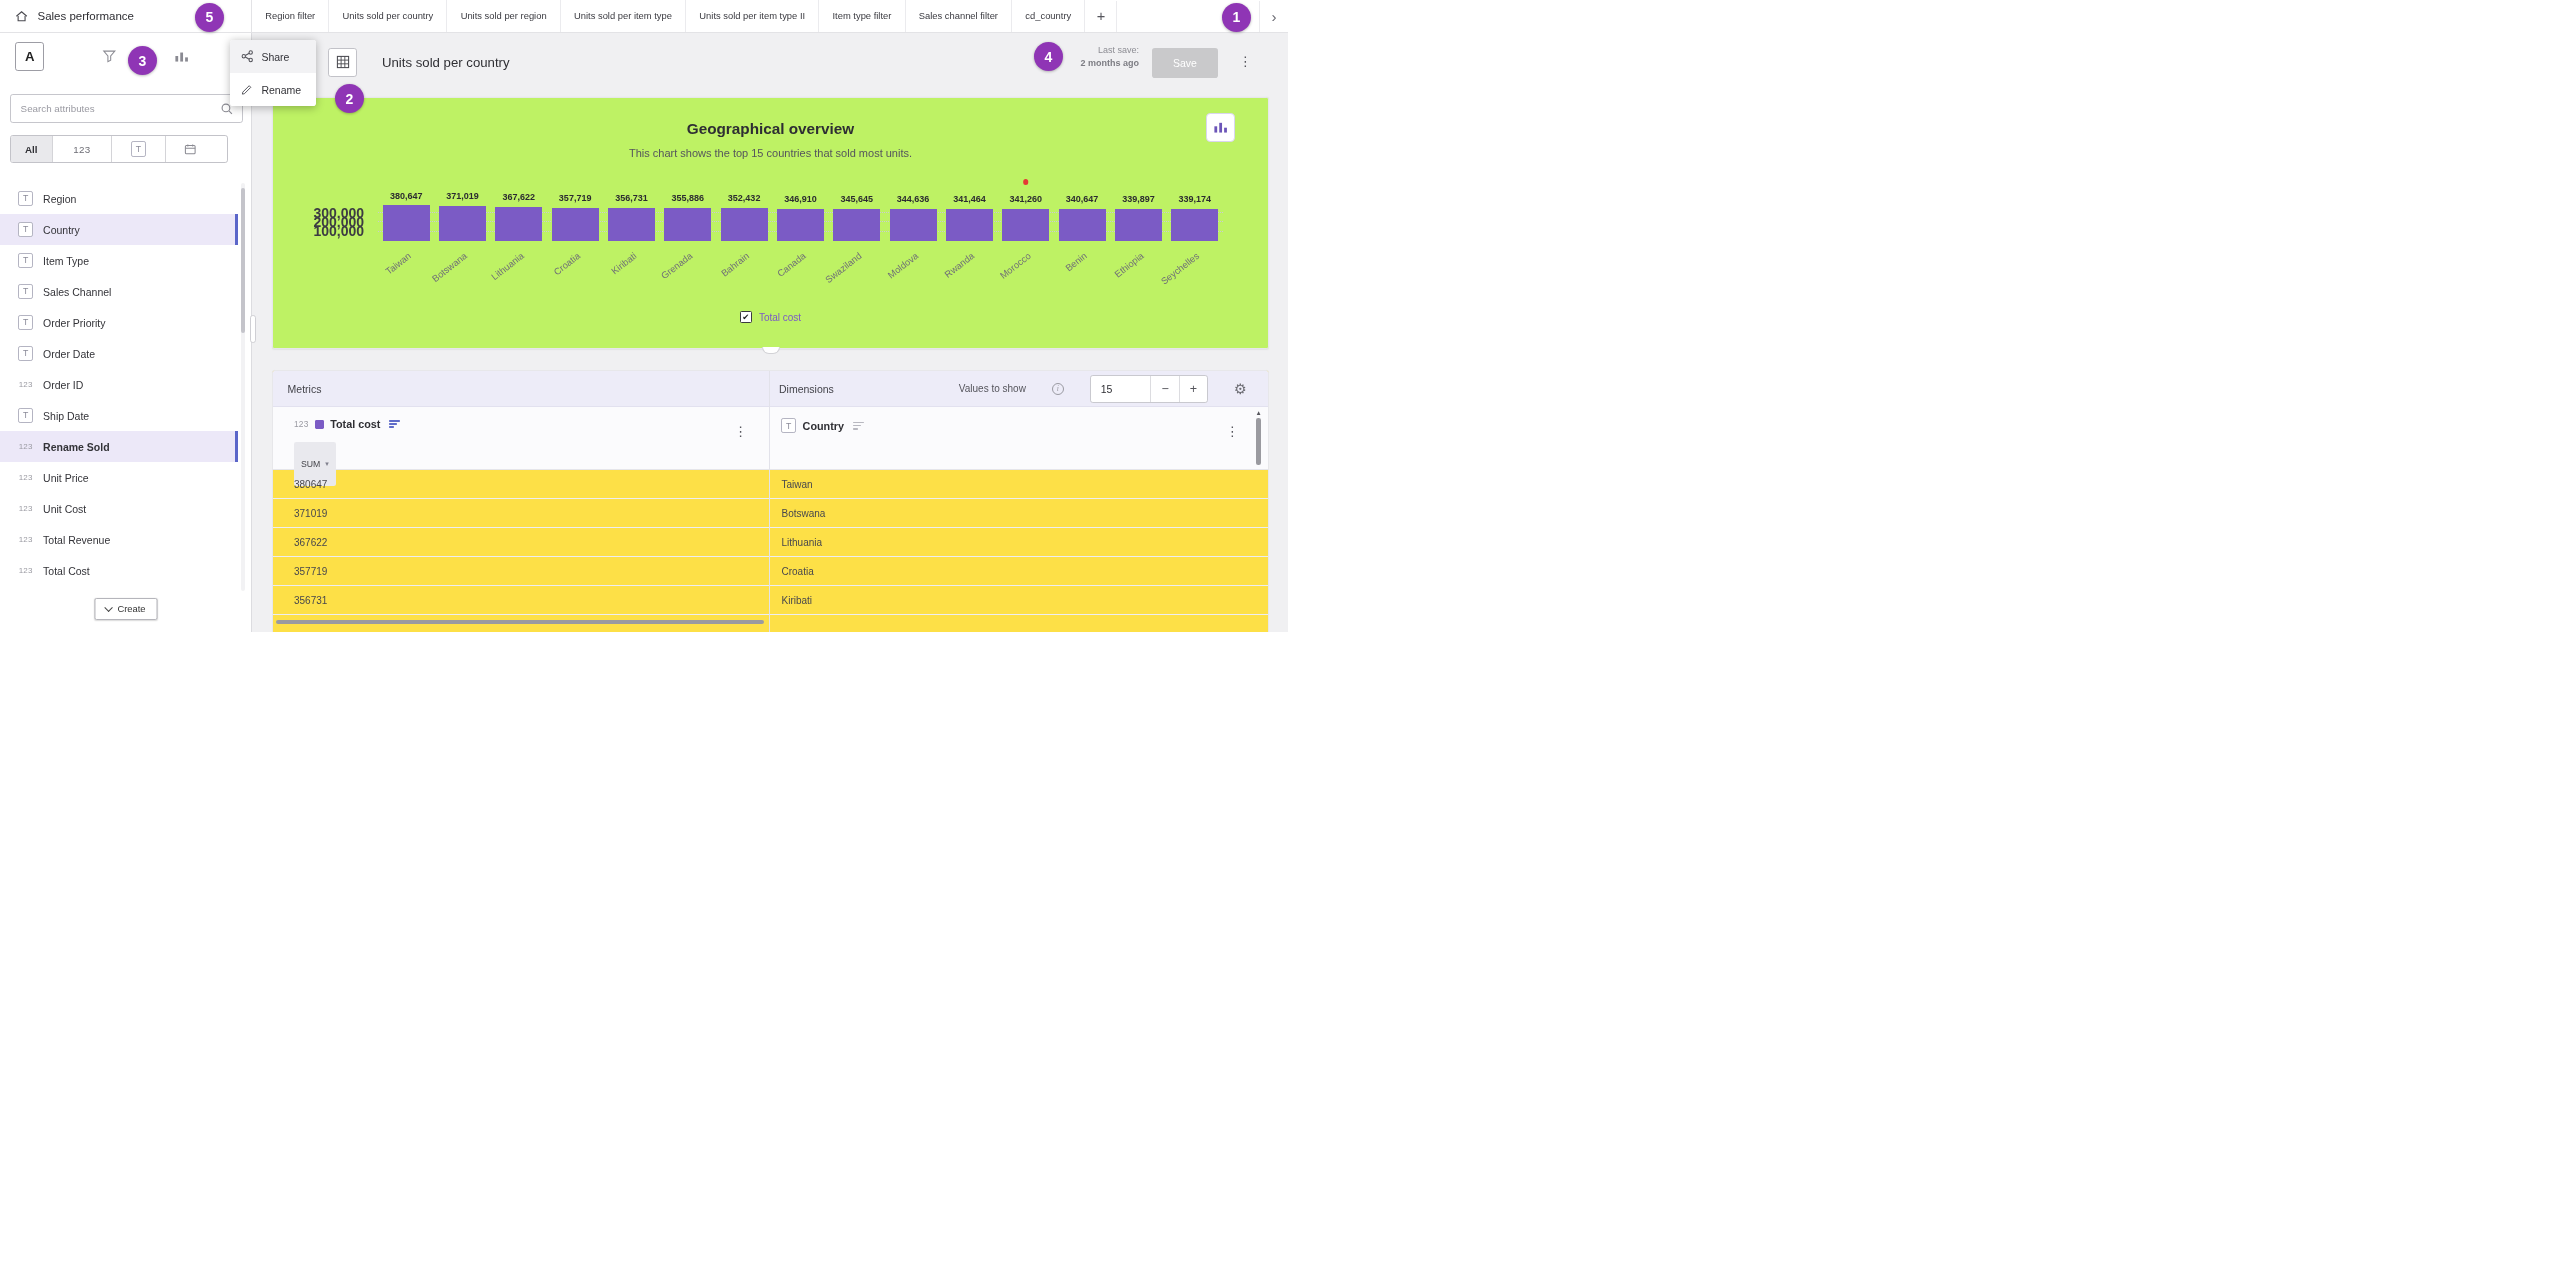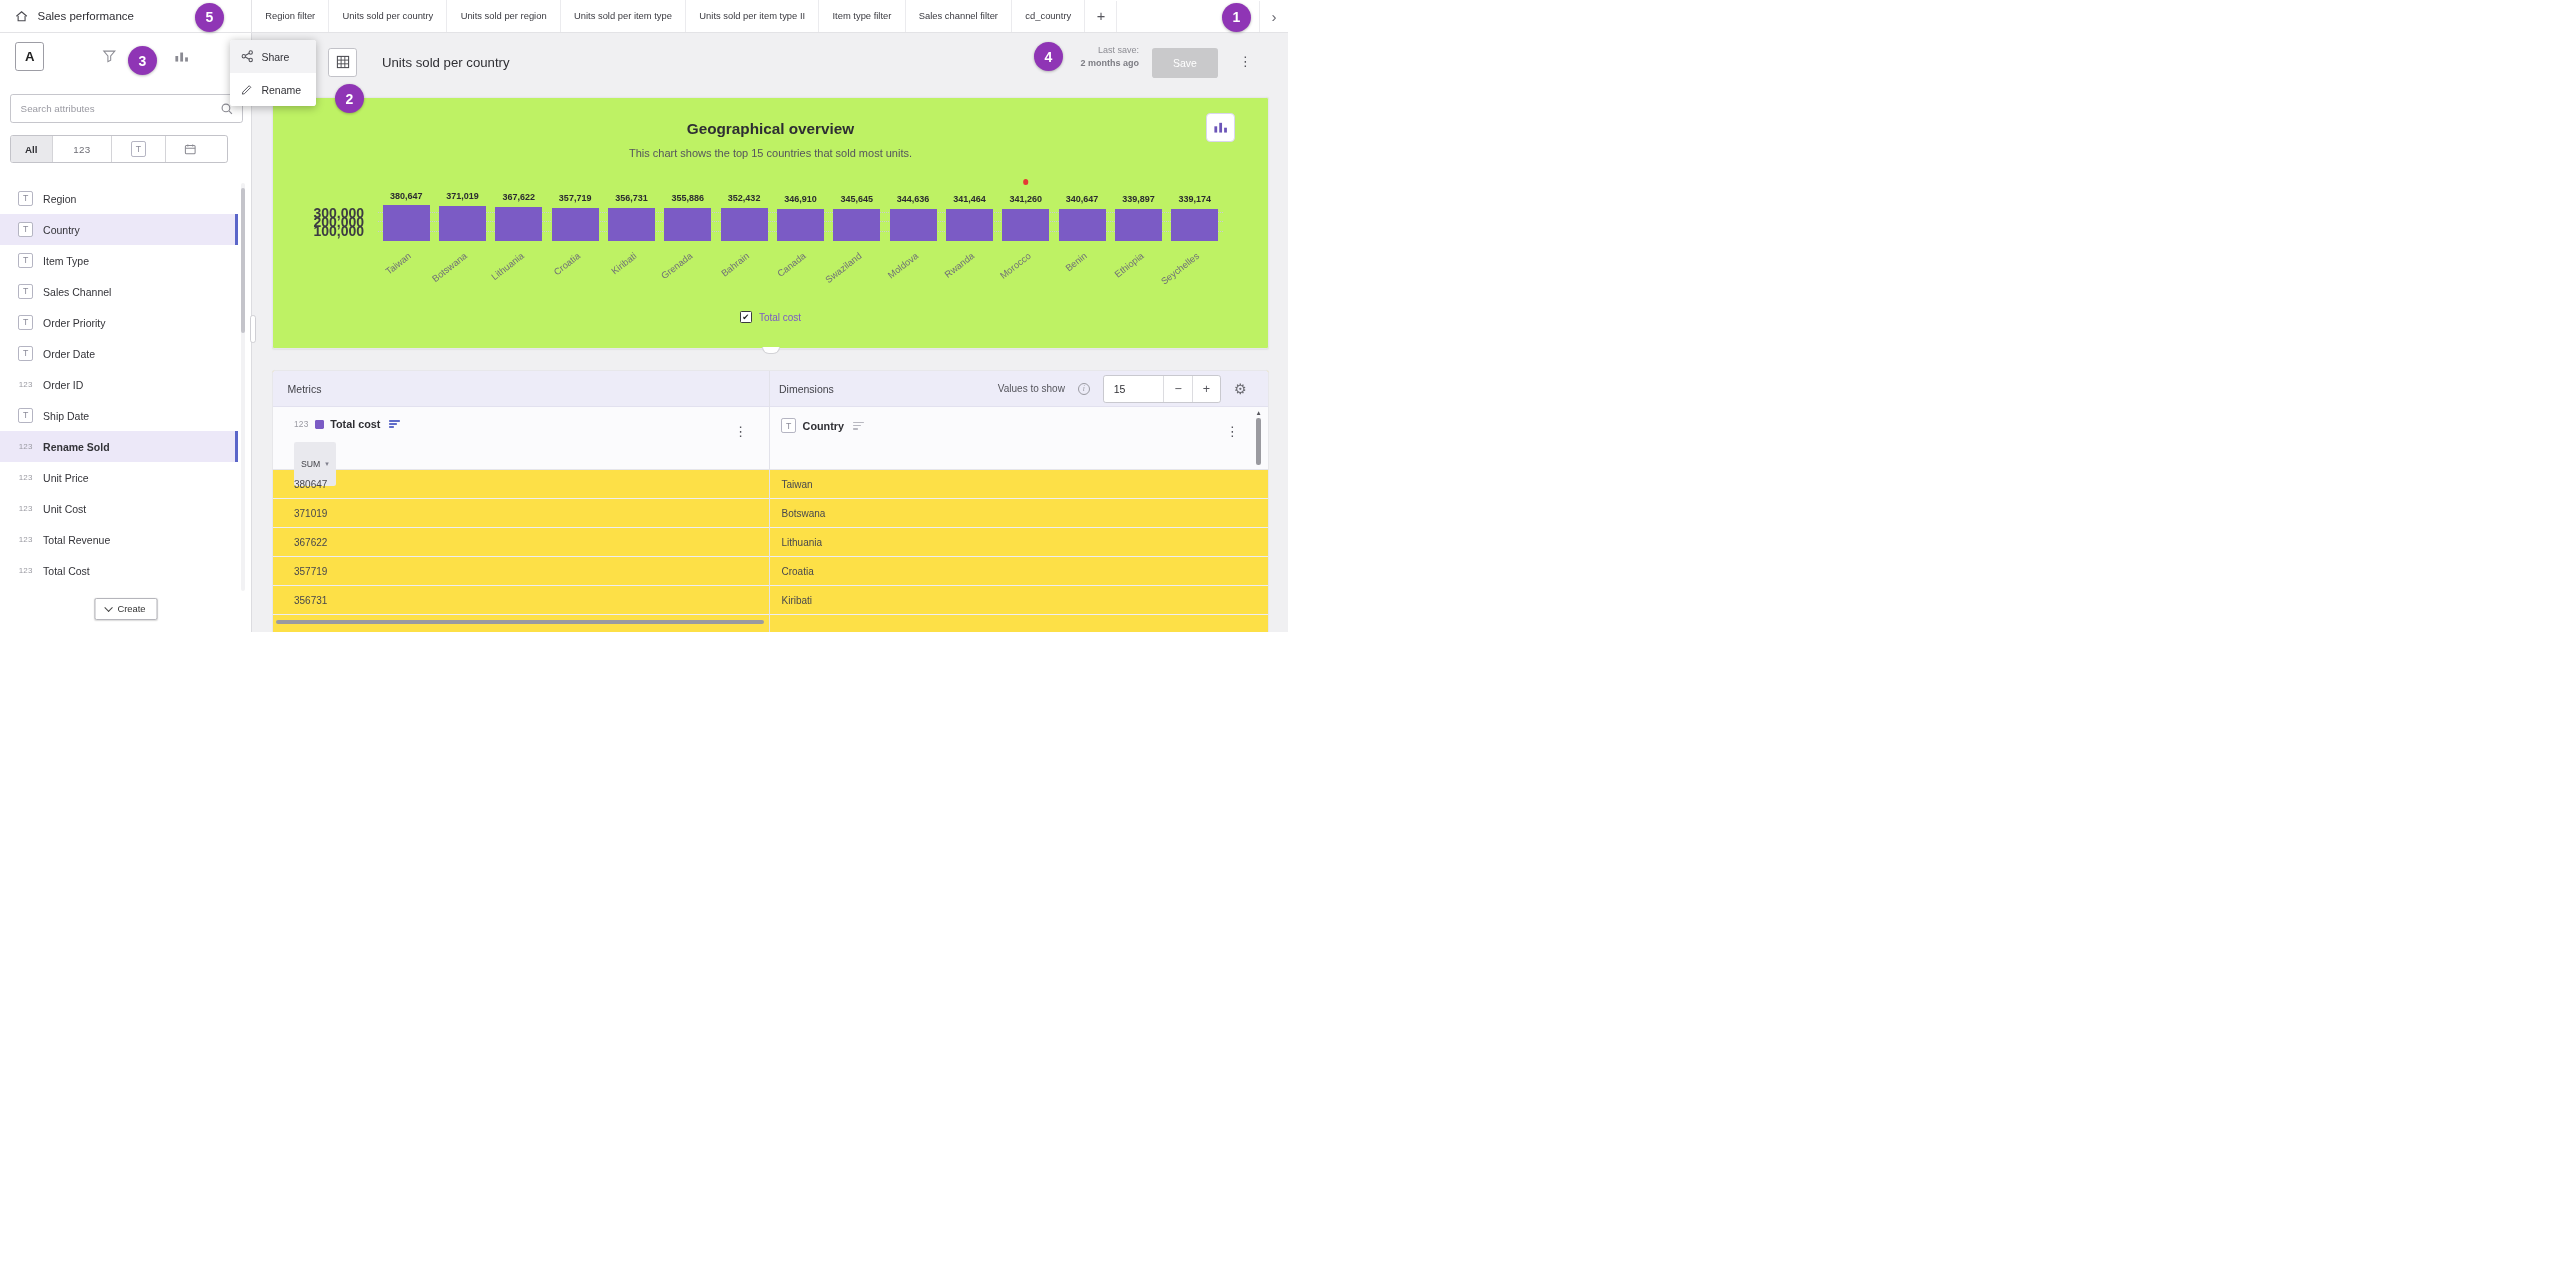--- a/index.html
+++ b/index.html
@@ -81,21 +81,21 @@
   .legend { position:absolute; top:213px; left:0; width:100%; display:flex; align-items:center; justify-content:center; gap:7px; }
   .cbx { width:12px; height:12px; border:1px solid #3a3a3f; border-radius:1.4px; background:#fff; display:flex; align-items:center; justify-content:center; font-size:8.4px; font-weight:bold; color:#1a1a1a; font-family:"DejaVu Sans",sans-serif; }
   .legend-label { font-size:10px; color:#7b5bc5; }
   .card-handle { position:absolute; left:50%; transform:translateX(-50%); bottom:-6.3px; width:18px; height:7.7px; background:#fff; border:0.7px solid #d2d2d6; border-top:none; border-radius:0 0 8.4px 8.4px; }
 
   
   #table-card { position:absolute; left:20px; top:337px; width:997px; height:263px; background:#fde047; border:0.7px solid #e7e7ea; border-radius:2.1px 2.1px 0 0; overflow:hidden; }
   .band { position:relative; height:36px; background:#edecf8; display:flex; align-items:center; border-bottom:0.7px solid #e2e1ef; }
   .band-metrics { padding-left:14.6px; font-size:10.5px; color:#43434a; }
   .band-dims { position:absolute; left:506px; font-size:10.5px; color:#43434a; }
-  .band-right { position:absolute; right:21px; display:flex; align-items:center; gap:13px; }
+  .band-right { position:absolute; right:21px; display:flex; align-items:center; gap:26px; }
   .vts-label { font-size:10px; color:#55555c; }
   .info-ic { width:12px; height:12px; border:0.8px solid #9a9aa2; border-radius:50%; display:flex; align-items:center; justify-content:center; font-size:7.7px; color:#9a9aa2; font-style:italic; font-family:"Liberation Serif",serif; }
   .stepper { width:118px; height:28px; background:#fff; border:0.7px solid #c9c9cf; border-radius:2.8px; display:flex; align-items:stretch; overflow:hidden; }
   .step-val { width:61px; display:flex; align-items:center; padding-left:9.8px; font-size:10.5px; color:#2f2f34; }
   .step-btn { width:29px; border-left:0.7px solid #dcdce0; display:flex; align-items:center; justify-content:center; font-size:12.5px; color:#55555c; }
   .gear { font-size:14.6px; color:#6b6b72; }
   .table-divider { position:absolute; left:496px; top:0; bottom:0; width:0.7px; background:#e2e2ea; z-index:3; }
   .colhead { position:relative; height:63px; background:#fbfbfd; border-bottom:0.7px solid #e5e5ea; }
   .ch-left-row1 { position:absolute; left:21px; top:11px; display:flex; align-items:center; gap:6.3px; }
   .ch-badge { font-size:8.4px; color:#9a9aa2; letter-spacing:0.2px; }

